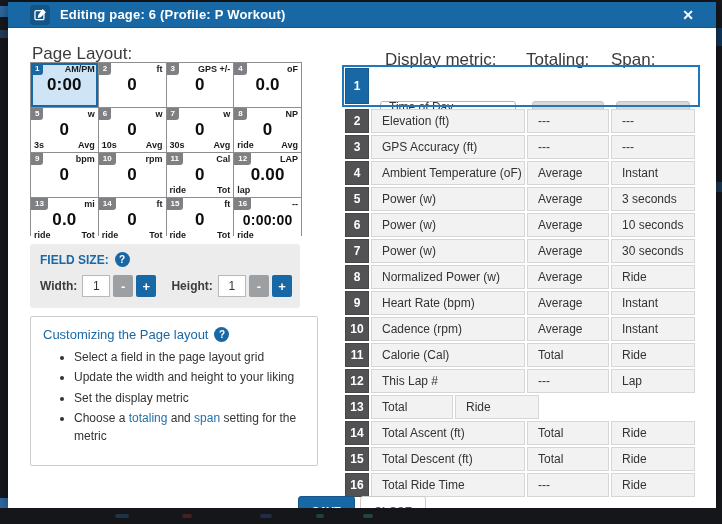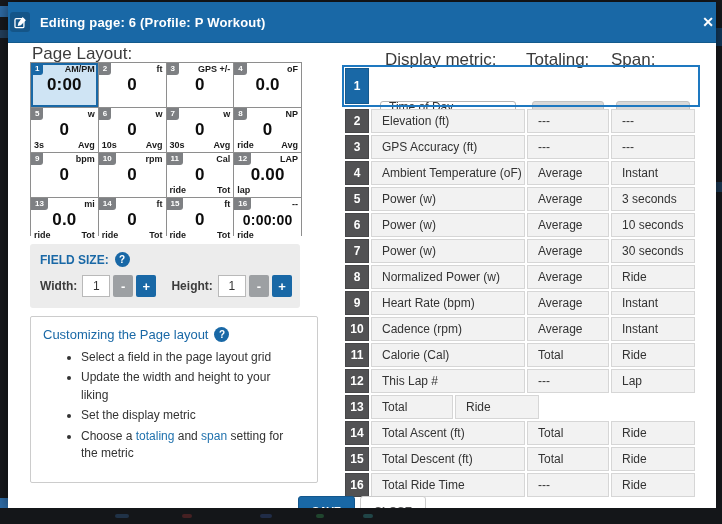--- a/index.html
+++ b/index.html
@@ -12,22 +12,22 @@
   .frag { position:absolute; z-index:1; }
   .bottom-band { position:absolute; left:0; right:0; bottom:0; height:16px; background:#141619; z-index:5; }
   .bottom-band .speck { position:absolute; top:6px; height:4px; border-radius:2px; opacity:.55; }
 
   
   .modal {
     position:absolute; left:8px; top:2px; width:708px; height:506px;
     background:#fff; z-index:3; box-shadow:0 0 14px rgba(0,0,0,.55);
   }
   .modal-header {
-    height:41px; background:#1968a6; color:#fff;
-    display:flex; align-items:center; padding:0 2px; border-bottom:1px solid #135a8c;
+    height:26px; background:#1968a6; color:#fff;
+    display:flex; align-items:center; padding:0 22px; border-bottom:1px solid #135a8c;
   }
   .edit-chip { width:20px; height:20px; background:rgba(0,0,0,.18); border-radius:3px;
     display:flex; align-items:center; justify-content:center; margin-right:10px; }
   .modal-title { font-size:13px; font-weight:bold; letter-spacing:.2px; }
   .close-x { margin-left:auto; font-weight:bold; font-size:14px; cursor:pointer; line-height:1; }
 
   .heading { position:absolute; font-size:17px; color:#3c3c3c; }
   .h-pagelayout { left:24px; top:42px; }
   .h-metric { left:377px; top:48px; }
   .h-tot { left:518px; top:48px; }
@@ -67,21 +67,21 @@
   .fs-minus { background:#9da0a3; }
   .fs-plus { background:#1968a6; }
   .fs-lbl-h { margin-left:12px; }
   .fs-lbl { margin-right:2px; }
 
   
   .customizing { position:absolute; left:22px; top:314px; width:288px;
     border:1px solid #ccc; border-radius:2px; padding:10px 12px 12px 12px; font-size:12px; color:#333; }
   .cz-title { color:#1968a6; font-size:13px; display:flex; align-items:center; gap:6px;text-align:center; }
   .cz-list { margin:7px 0 8px 26px; }
-  .cz-list li { margin:3px 12px; line-height:1.45; }
+  .cz-list li { margin:3px 5px; line-height:1.45; }
   .cz-link { color:#1f71ad; cursor:pointer; }
   .cz-note { font-style:italic; margin-top:7px; color:#333; }
 
   
   .mtable { position:absolute; left:337px; top:66px; width:352px; }
   .trow { display:flex; gap:2px; margin-bottom:2px; height:24px; }
   .trow.selected { height:36px; outline:2px solid #1e78c0; outline-offset:1px; margin-bottom:5px; }
   .c-num { width:24px; flex:0 0 24px; background:#525254; border:1px solid #464648; color:#fff;
     font-weight:bold; font-size:12px; display:flex; align-items:center; justify-content:center; }
   .trow.selected .c-num { background:#1968a6; border-color:#15598e; }

